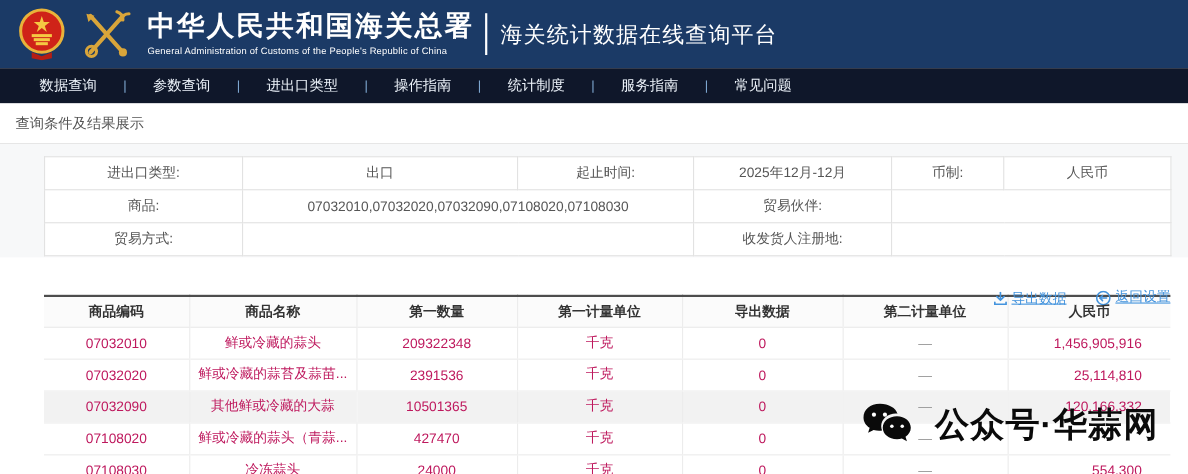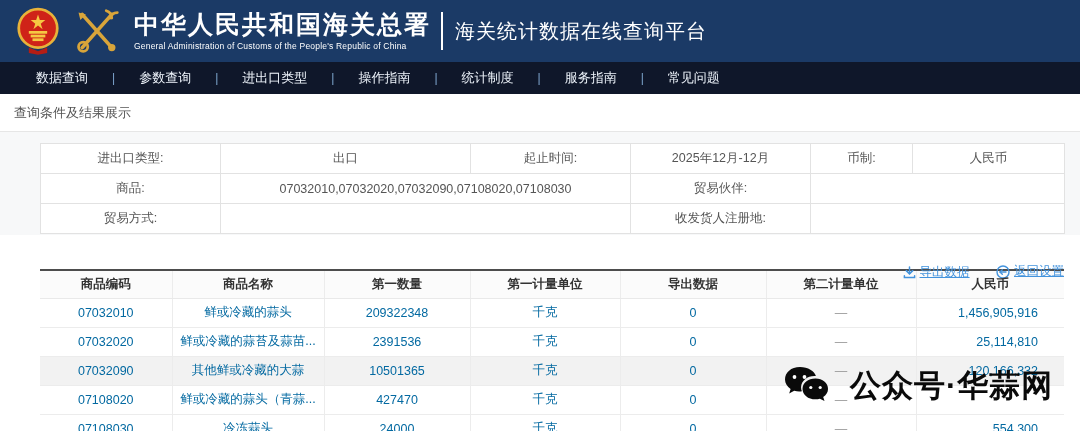--- a/index.html
+++ b/index.html
@@ -35,21 +35,21 @@
   .actions { width:1064px; margin-top:8px; margin-bottom:6px; text-align:right; height:20px; }
   .action-link { color:#4393dd; font-size:12.5px; text-decoration:underline; margin-left:22px;
     display:inline-flex; align-items:center; gap:4px; cursor:pointer;margin-top:20px; }
   .action-link svg { flex:0 0 auto; }
 
   
   table.results { width:1024px; margin-left:40px; border-collapse:collapse; table-layout:fixed;
     border-top:2px solid #4d4d4d; }
   table.results th { height:28px; font-size:12.5px; color:#333; font-weight:700;
     background:#fbfbfb; border-bottom:1px solid #e9e9e9; text-align:center; }
-  table.results td { height:29px; font-size:12.5px; color:#0369a1; text-align:center;
+  table.results td { height:29px; font-size:12.5px; color:#be185d; text-align:center;
     border-bottom:1px solid #ececec; white-space:nowrap; overflow:hidden; }
   table.results th + th, table.results td + td { border-left:1px solid #ececec; }
   table.results tr.hl td { background:#f2f2f2; }
   table.results td.money { text-align:right; padding-right:26px; }
   table.results td.dash { color:#999; }
 
   
   .watermark { position:absolute; left:783px; top:365px; display:flex; align-items:center;
     gap:19px; z-index:5; pointer-events:none; }
   .watermark-text { font-size:31px; font-weight:700; color:#0a0a0a; letter-spacing:1px; white-space:nowrap; }

